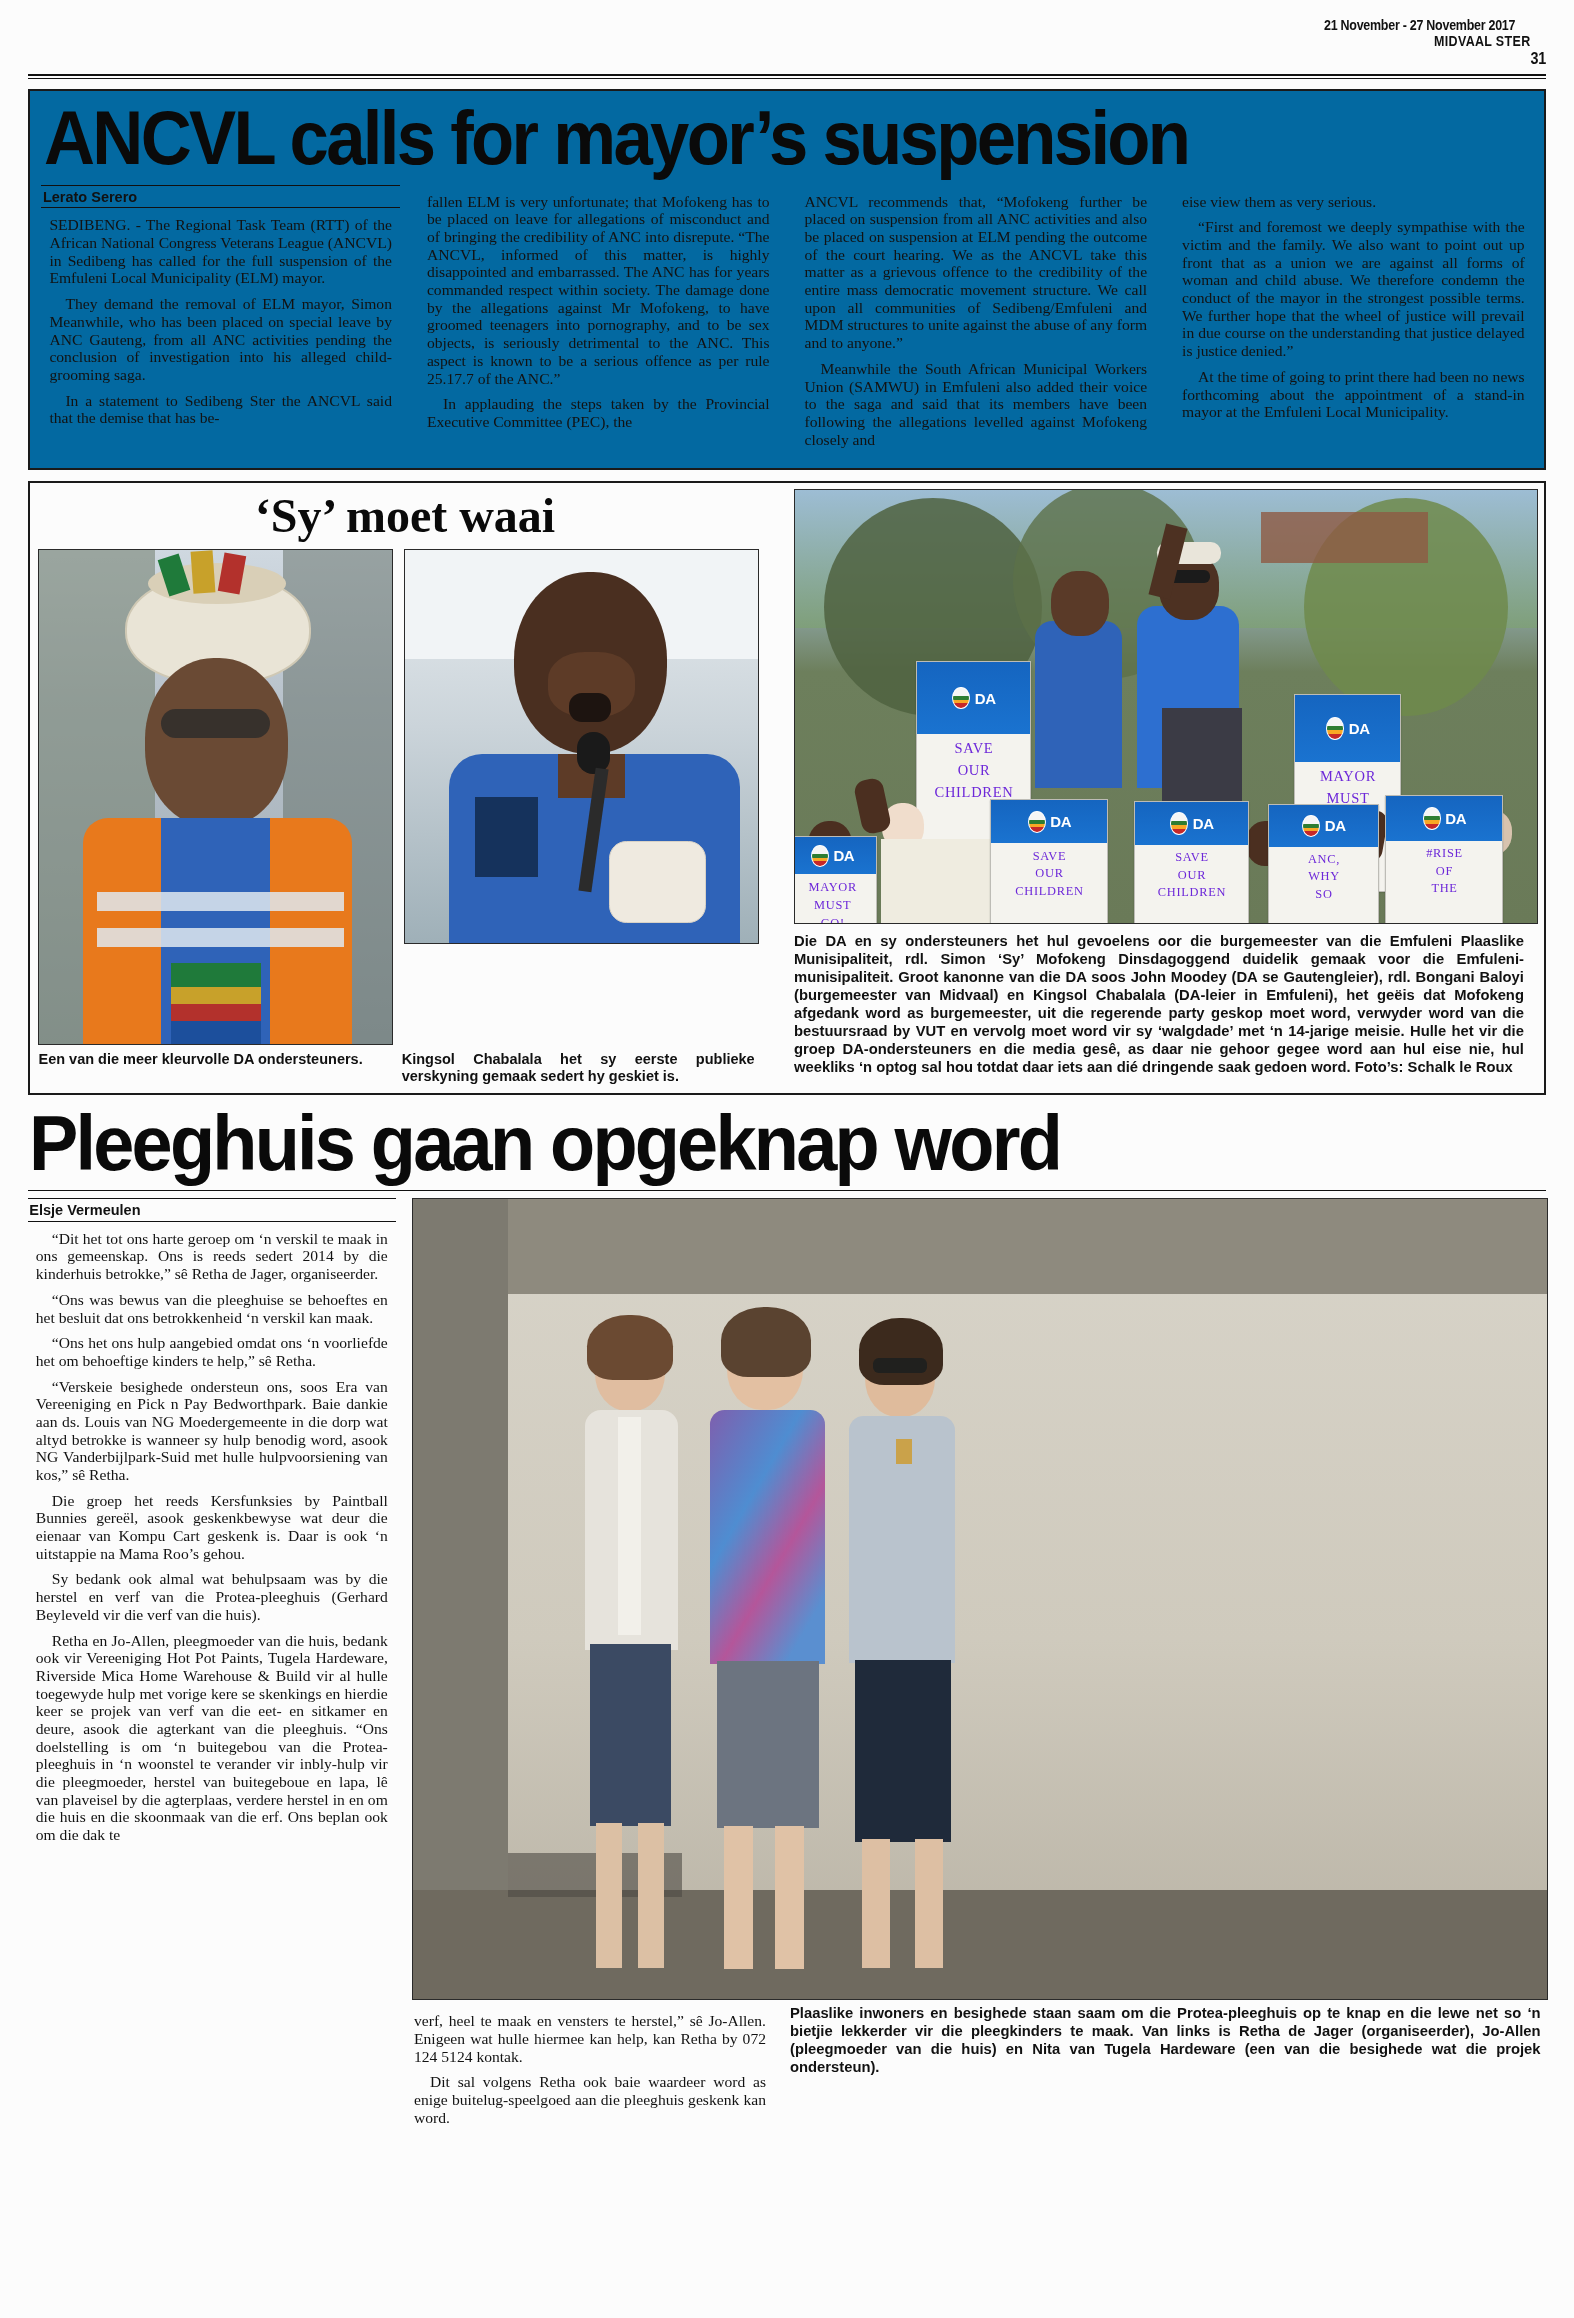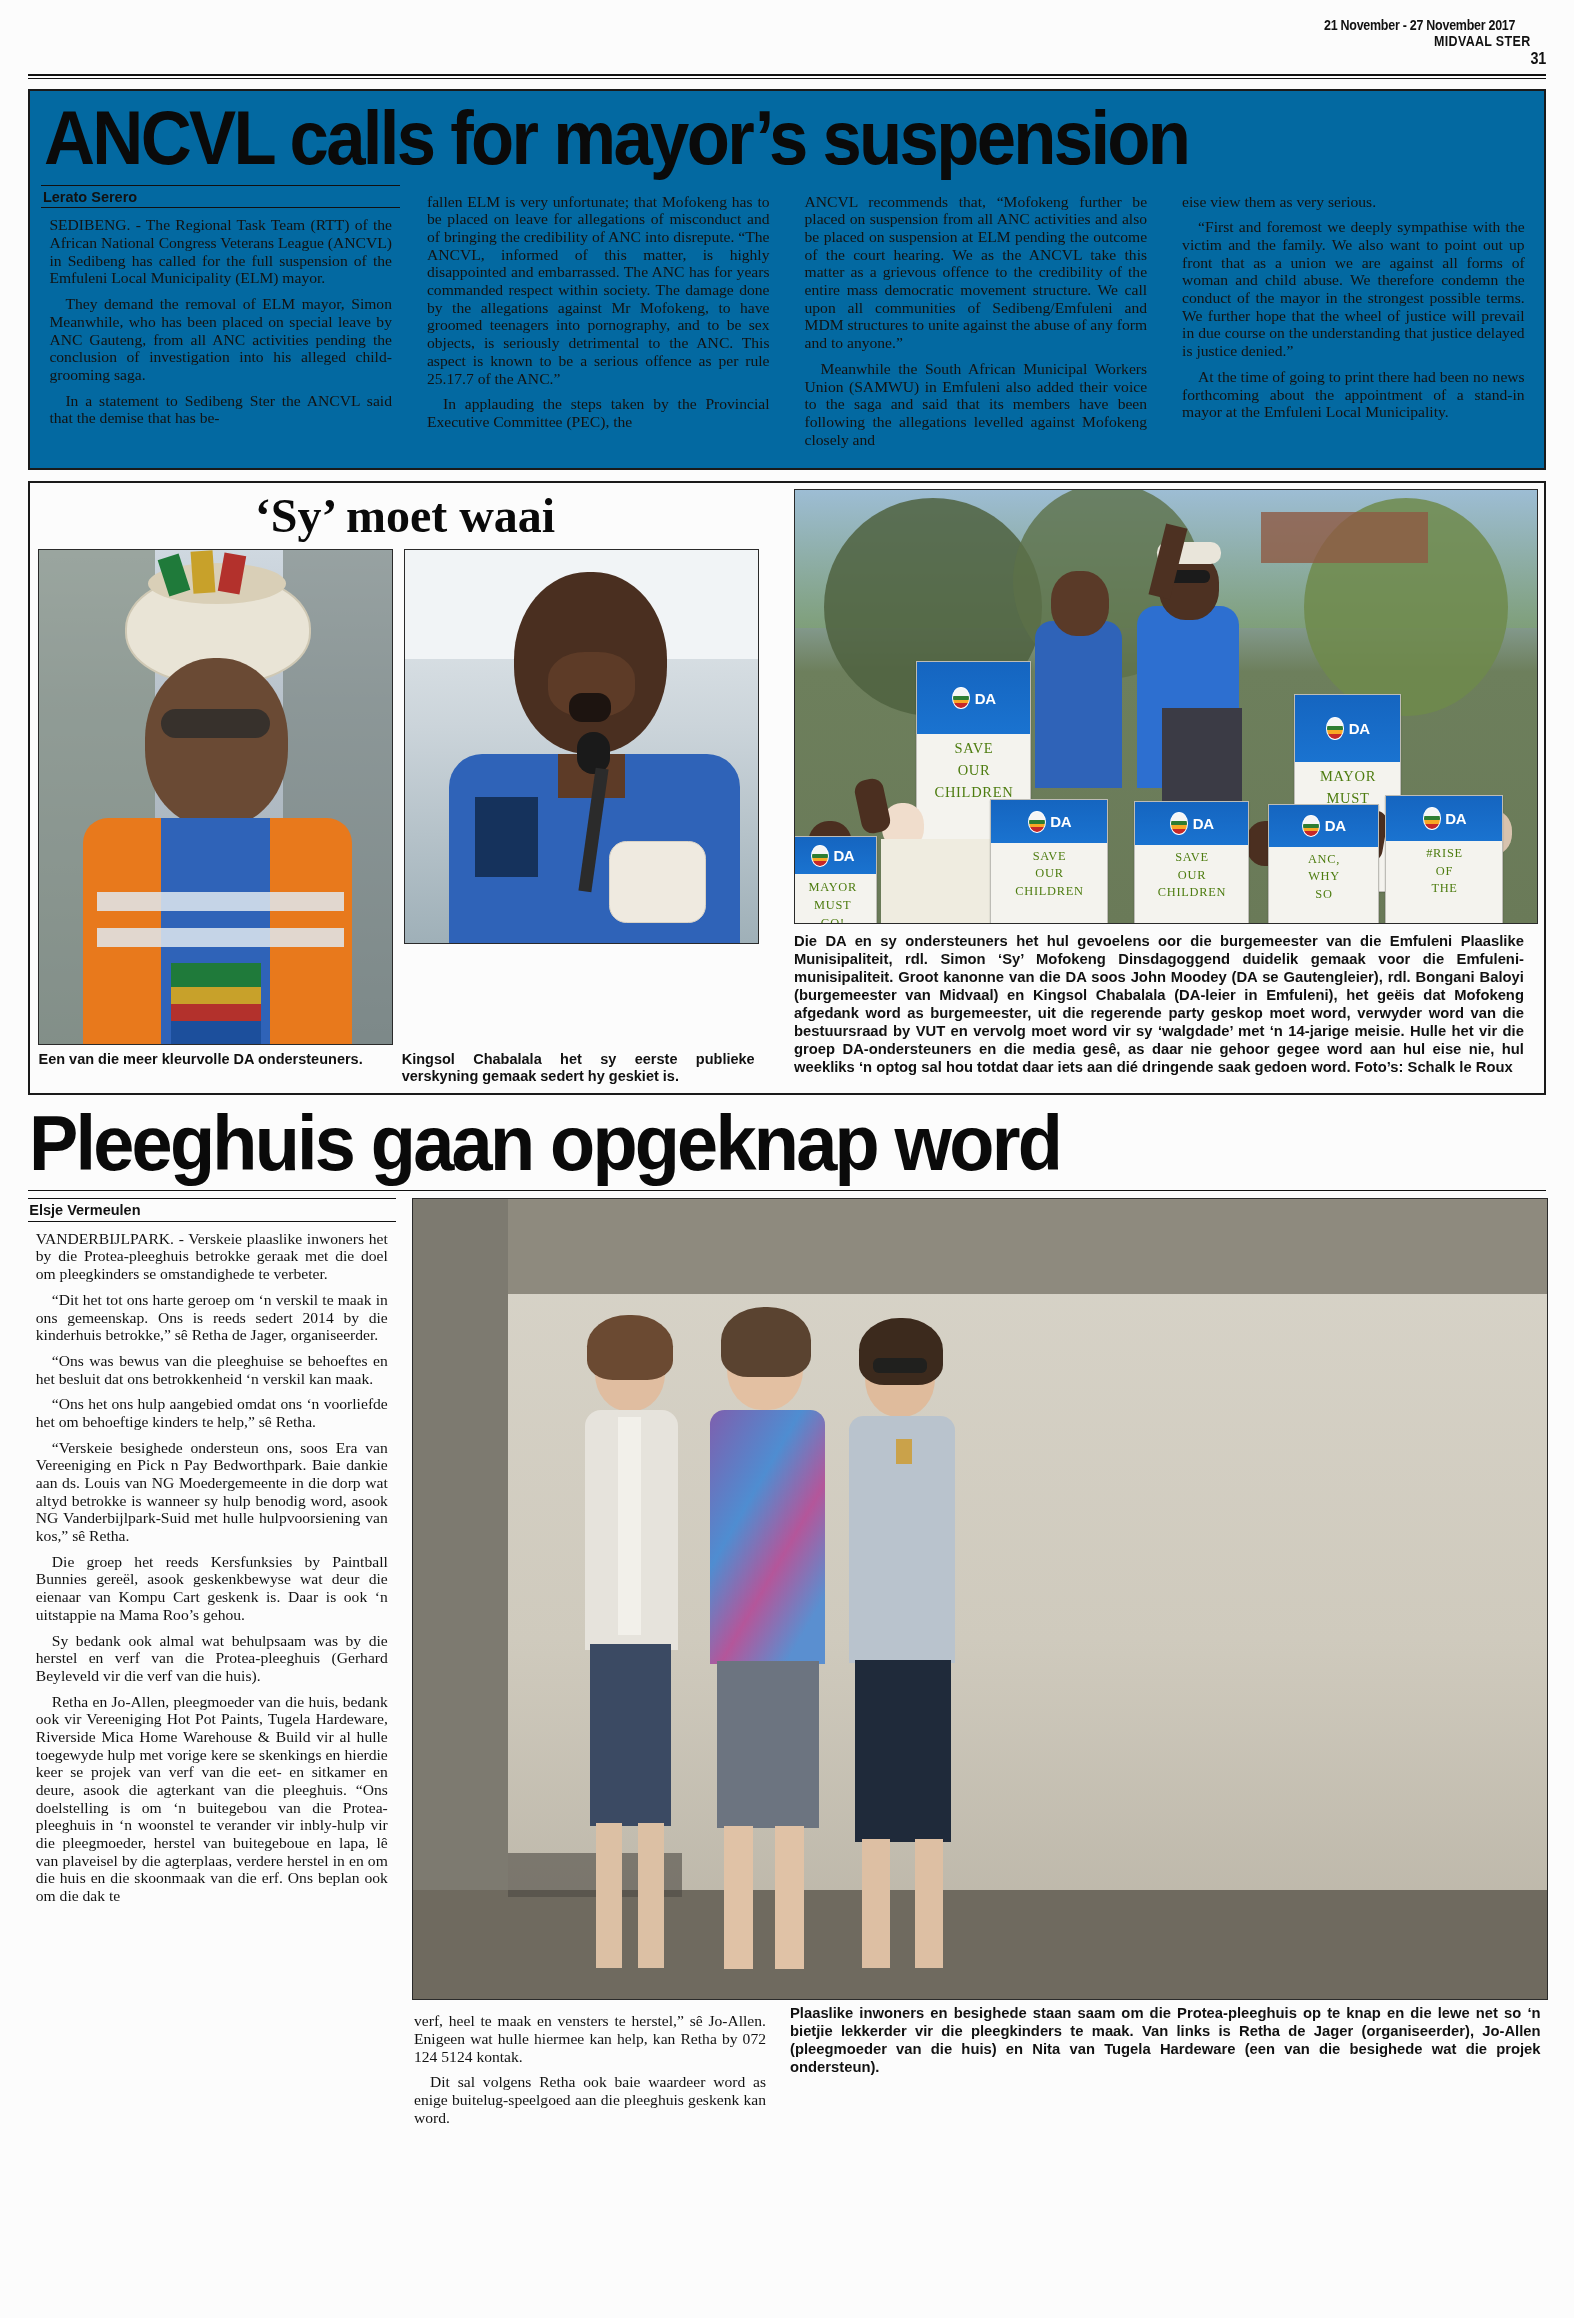--- a/index.html
+++ b/index.html
@@ -210,21 +210,21 @@
     width: 16px; height: 20.4px; border-radius: 50%;
     background: linear-gradient(#f5f5f5 38%, #2e7d32 38%, #2e7d32 58%, #f9a825 58%, #f9a825 76%, #c62828 76%);
     border: 1.5px solid #fff;
   }
   .placard .da-txt {
     color:#fff; font-family:"Liberation Sans",sans-serif; font-weight:700;
     font-size: 15px; letter-spacing:-0.4px;text-align:center;
   }
   .placard .ptxt {
     font-family: "Liberation Serif", serif;
-    color:#4d7c0f; text-align:center; font-size: 14.5px;
+    color:#6d28d9; text-align:center; font-size: 14.5px;
     line-height: 1.5; padding-top: 4.4px; letter-spacing: 0.7px;
   }
 </style>
 </head>
 <body>
 
 <div class="page">
 
   <div class="masthead">
     <div class="date">21 November - 27 November 2017</div>
@@ -446,21 +446,20 @@
     </div>
   </div>
 
   <div class="head2">Pleeghuis gaan opgeknap word</div>
   <div class="rule-thin"></div>
 
   <div class="sec3">
     <div class="txtcol">
       <div class="byline">Elsje Vermeulen</div>
       <div class="body-text">
-        <p>VANDERBIJLPARK. - Verskeie plaaslike inwoners het by die Protea-pleeghuis betrokke geraak met die doel om pleegkinders se omstandighede te verbeter.</p>
         <p class="ind">“Dit het tot ons harte geroep om ‘n verskil te maak in ons gemeenskap. Ons is reeds sedert 2014 by die kinderhuis betrokke,” sê Retha de Jager, organiseerder.</p>
         <p class="ind">“Ons was bewus van die pleeghuise se behoeftes en het besluit dat ons betrokkenheid ‘n verskil kan maak.</p>
         <p class="ind">“Ons het ons hulp aangebied omdat ons ‘n voorliefde het om behoeftige kinders te help,” sê Retha.</p>
         <p class="ind">“Verskeie besighede ondersteun ons, soos Era van Vereeniging en Pick n Pay Bedworthpark. Baie dankie aan ds. Louis van NG Moedergemeente in die dorp wat altyd betrokke is wanneer sy hulp benodig word, asook NG Vanderbijlpark-Suid met hulle hulpvoorsiening van kos,” sê Retha.</p>
         <p class="ind">Die groep het reeds Kersfunksies by Paintball Bunnies gereël, asook geskenkbewyse wat deur die eienaar van Kompu Cart geskenk is. Daar is ook ‘n uitstappie na Mama Roo’s gehou.</p>
         <p class="ind">Sy bedank ook almal wat behulpsaam was by die herstel en verf van die Protea-pleeghuis (Gerhard Beyleveld vir die verf van die huis).</p>
         <p class="ind">Retha en Jo-Allen, pleegmoeder van die huis, bedank ook vir Vereeniging Hot Pot Paints, Tugela Hardeware, Riverside Mica Home Warehouse &amp; Build vir al hulle toegewyde hulp met vorige kere se skenkings en hierdie keer se projek van verf van die eet- en sitkamer en deure, asook die agterkant van die pleeghuis. “Ons doelstelling is om ‘n buitegebou van die Protea-pleeghuis in ‘n woonstel te verander vir inbly-hulp vir die pleegmoeder, herstel van buitegeboue en lapa, lê van plaveisel by die agterplaas, verdere herstel in en om die huis en die skoonmaak van die erf. Ons beplan ook om die dak te</p>
       </div>
     </div>
 

